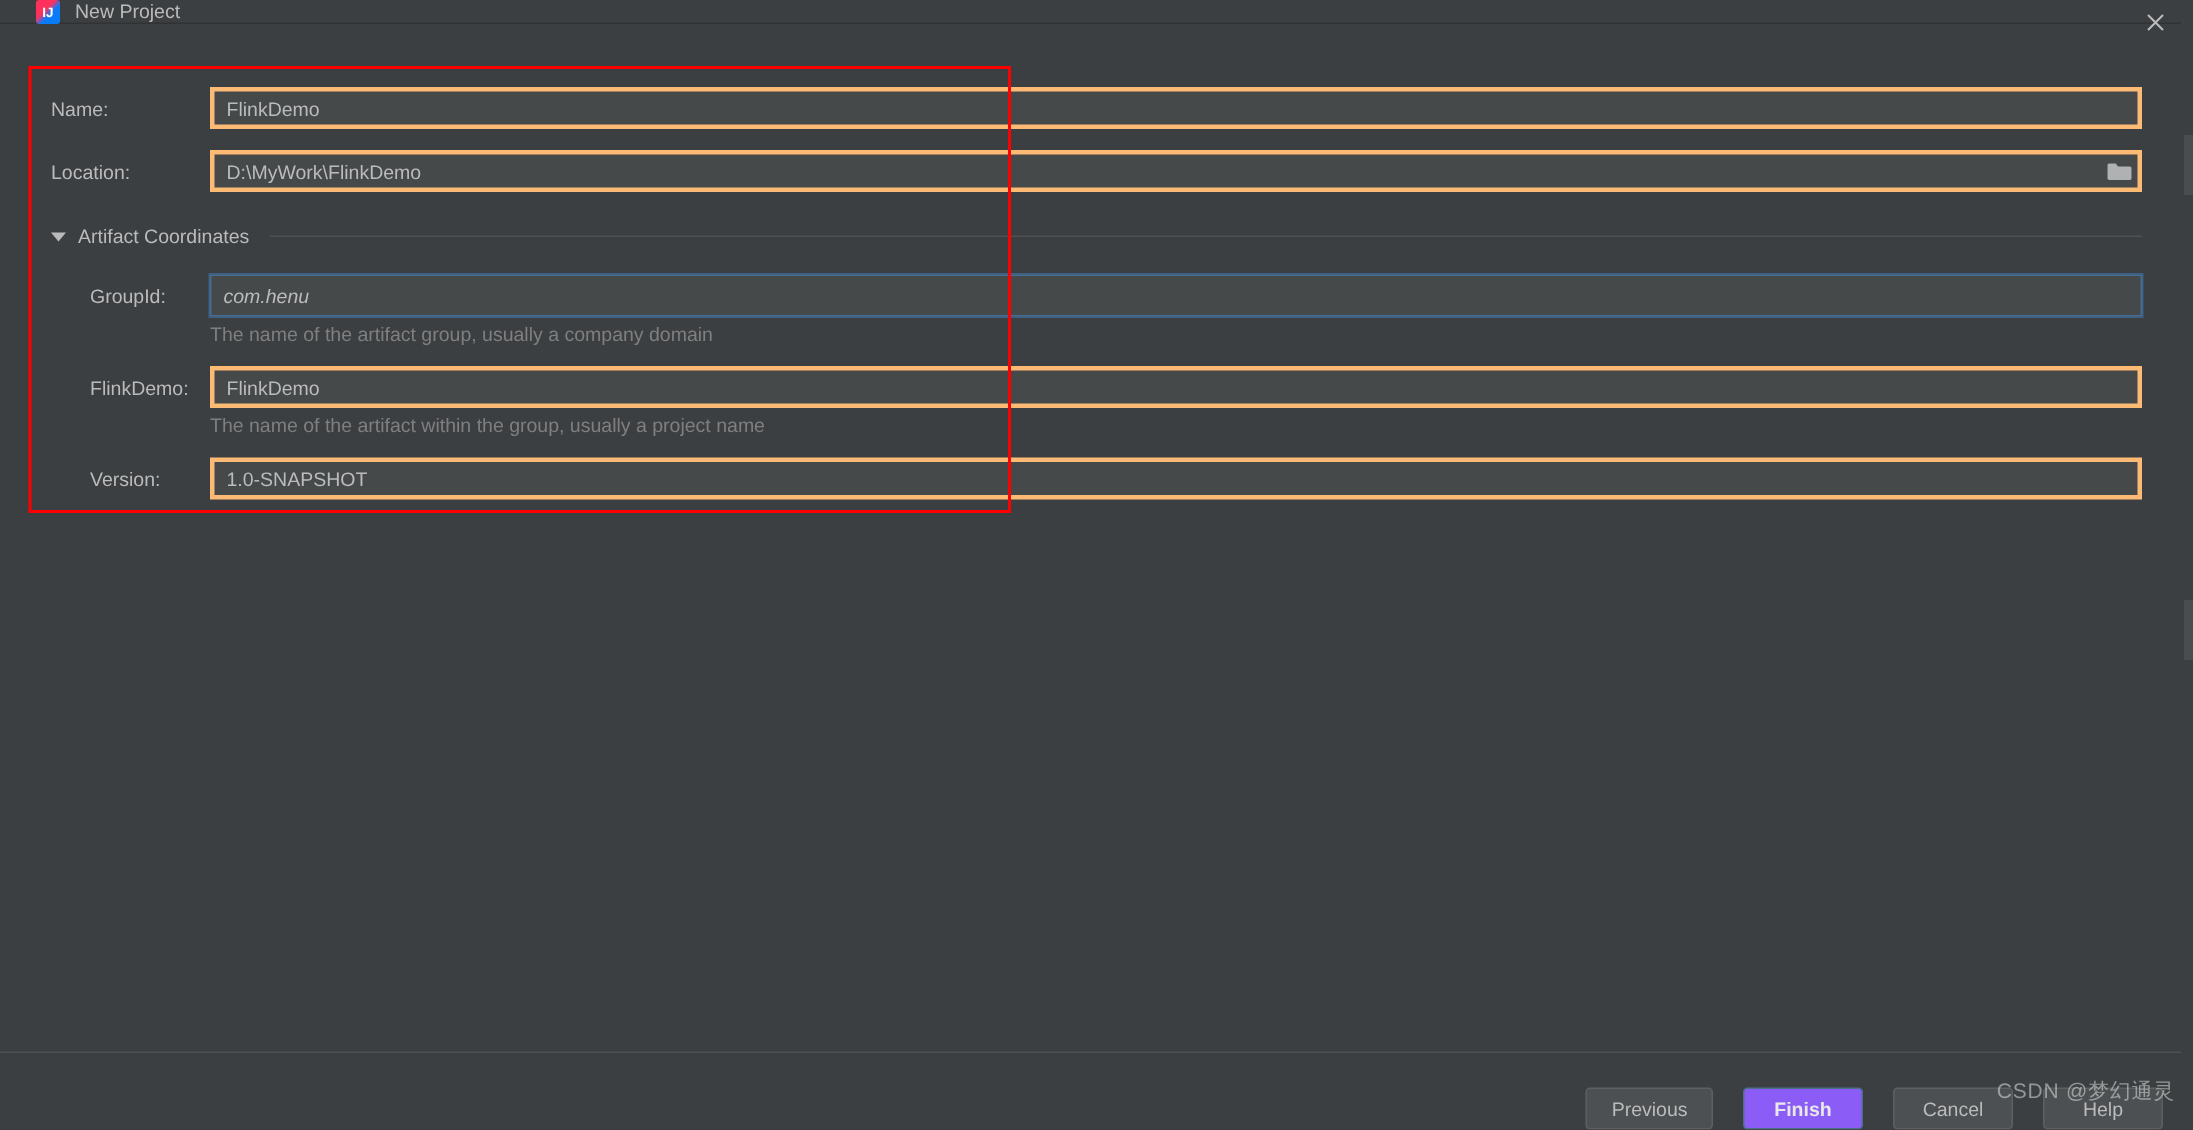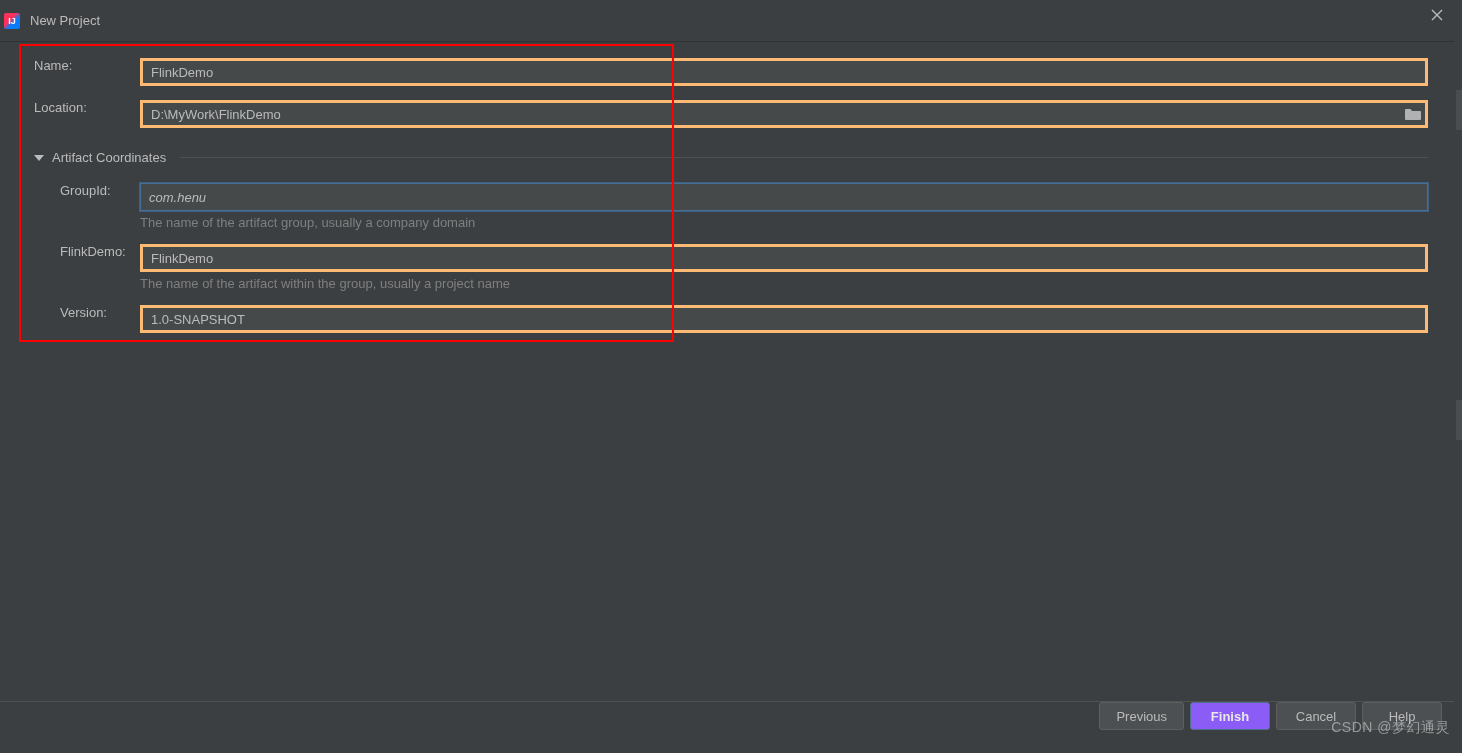--- a/index.html
+++ b/index.html
@@ -5,26 +5,26 @@
   * { box-sizing: border-box; margin: 0; padding: 0; }
   html, body { width: 1462px; height: 753px; overflow: hidden; }
   body {
     background: #3c3f41;
     font-family: "Segoe UI", Arial, sans-serif;
     font-size: 13px;
     color: #bbbbbb;
     position: relative;
   }
   .titlebar {
-    height: 42px;
+    height: 16px;
     background: #3c3f41;
     border-bottom: 1px solid #323232;
     display: flex;
     align-items: center;
-    padding: 0 4px;
+    padding: 0 24px;
     position: relative;
   }
   .app-icon {
     width: 16px; height: 16px;
     background: linear-gradient(135deg, #fe315d 0%, #fe315d 40%, #087cfa 60%, #087cfa 100%);
     border-radius: 2px;
     margin-right: 10px;
     display: flex; align-items: center; justify-content: center;
     font-size: 9px; color: #fff; font-weight: bold;
   }
@@ -49,20 +49,21 @@
     position: absolute;
     left: 19px; top: 44px;
     width: 655px; height: 298px;
     border: 2px solid #ff0000;
     pointer-events: none;
     z-index: 10;
   }
 
   .form-row {
     display: flex;
+    align-items: center;
     margin-bottom: 14px;
   }
   .form-row.with-hint { margin-bottom: 4px; }
   .label-col {
     width: 106px;
     color: #bbbbbb;
     padding-right: 8px;
   }
   .input-col { flex: 1; position: relative; }
   input[type=text] {
@@ -116,24 +117,24 @@
     margin-bottom: 14px;
   }
   .indent-group .label-col { text-align: left; }
 
   .footer {
     position: absolute;
     bottom: 0; left: 0; right: 0;
     height: 52px;
     border-top: 1px solid #515151;
     display: flex;
-    align-items: flex-start;
+    align-items: flex-end;
     justify-content: flex-end;
     padding: 0 20px;
-    gap: 6px;
+    gap: 20px;
     background: #3c3f41;
   }
   .btn {
     min-width: 80px;
     height: 28px;
     padding: 0 16px;
     background: #4c5052;
     border: 1px solid #5e6060;
     color: #bbbbbb;
     font-size: 13px;

